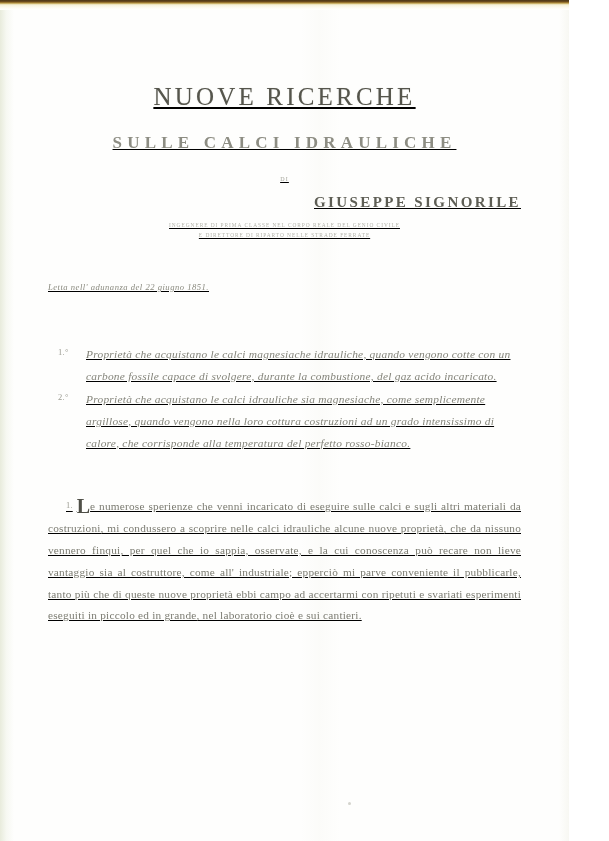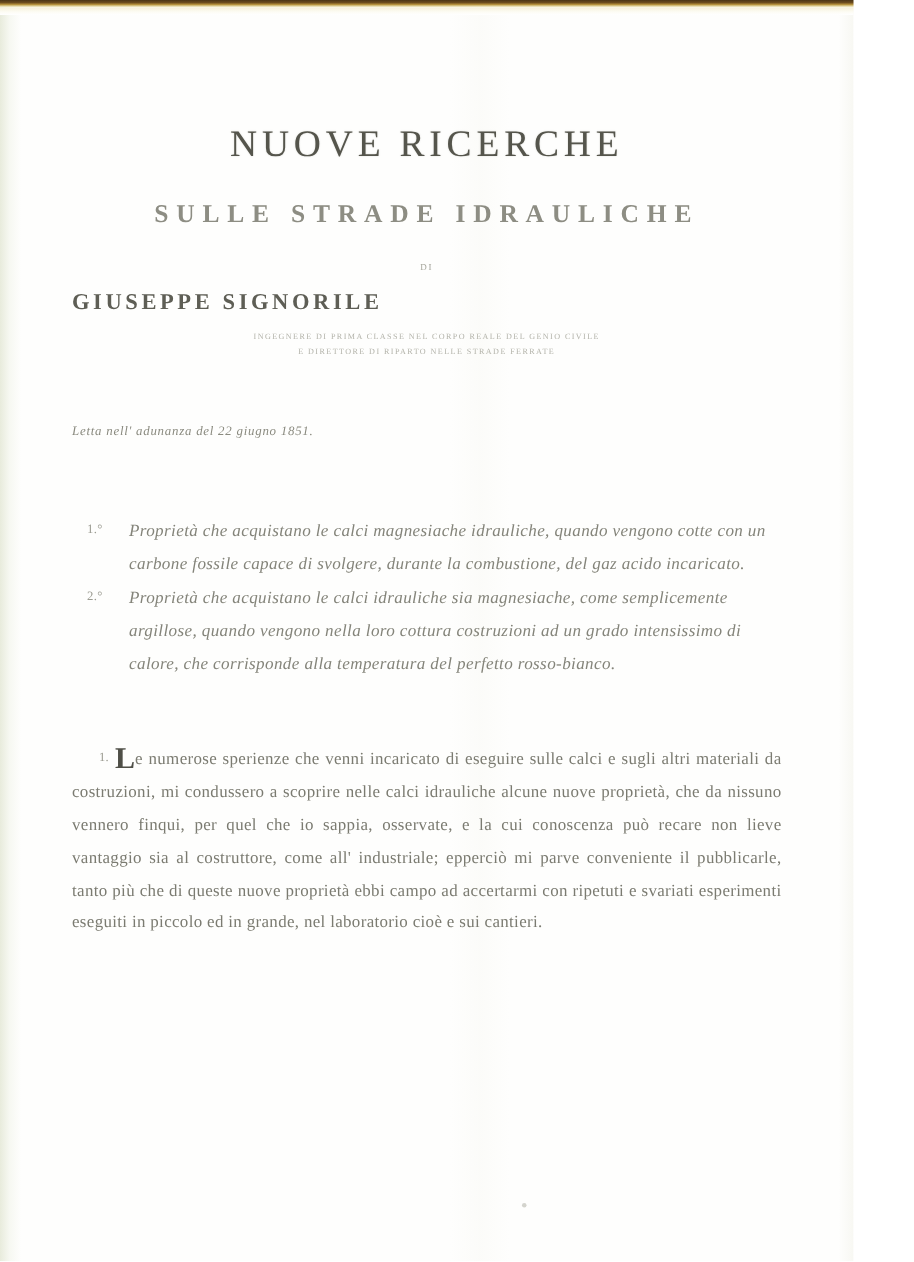--- a/index.html
+++ b/index.html
@@ -11,20 +11,21 @@
     font-family: "Liberation Serif", serif;
   }
 
   .page {
     position: relative;
     width: 569px;
     height: 841px;
     background: #fefefd;
     overflow: hidden;
     box-sizing: border-box;
+    text-decoration: underline;
   }
 
   
   .scan-top-band {
     position: absolute;
     top: 0; left: 0;
     width: 609px;
     height: 5px;
     background: linear-gradient(to bottom,
                 #4a3416 0%, #6d4d1e 35%, #b9953f 62%,
@@ -90,21 +91,21 @@
 
   .byline-di {
     text-align: center;
     margin-top: 23px;
     font-size: 6px;
     letter-spacing: 1.2px;
     color: #a6a69c;
   }
 
   .author {
-    text-align: left;
+    text-align: right;
     margin-top: 12px;
     font-size: 15px;
     font-weight: bold;
     letter-spacing: 2.4px;
     color: #5e5e55;
     font-family: "Liberation Serif", serif;
   }
 
   .affil {
     text-align: center;
@@ -221,21 +222,21 @@
   <div class="scan-top-band2"></div>
   <div class="scan-left-edge"></div>
   <div class="scan-right-edge"></div>
   <div class="fold"></div>
   <div class="blotch"></div>
 
   <div class="content">
 
     <h1 class="title-main">NUOVE RICERCHE</h1>
 
-    <h2 class="title-sub">SULLE STRADE IDRAULICHE</h2>
+    <h2 class="title-sub">SULLE CALCI IDRAULICHE</h2>
 
     <div class="byline-di">DI</div>
 
     <div class="author">GIUSEPPE SIGNORILE</div>
 
     <div class="affil">
       <div>INGEGNERE DI PRIMA CLASSE NEL CORPO REALE DEL GENIO CIVILE</div>
       <div>E DIRETTORE DI RIPARTO NELLE STRADE FERRATE</div>
     </div>
 

